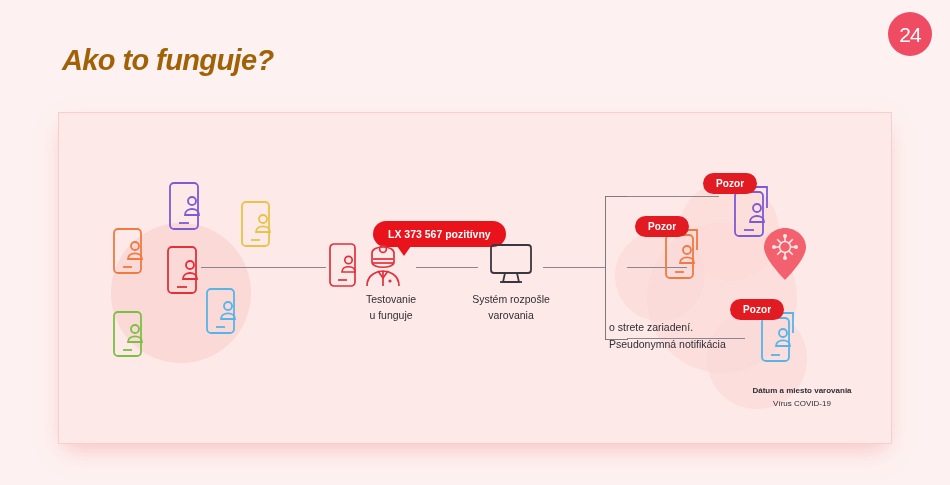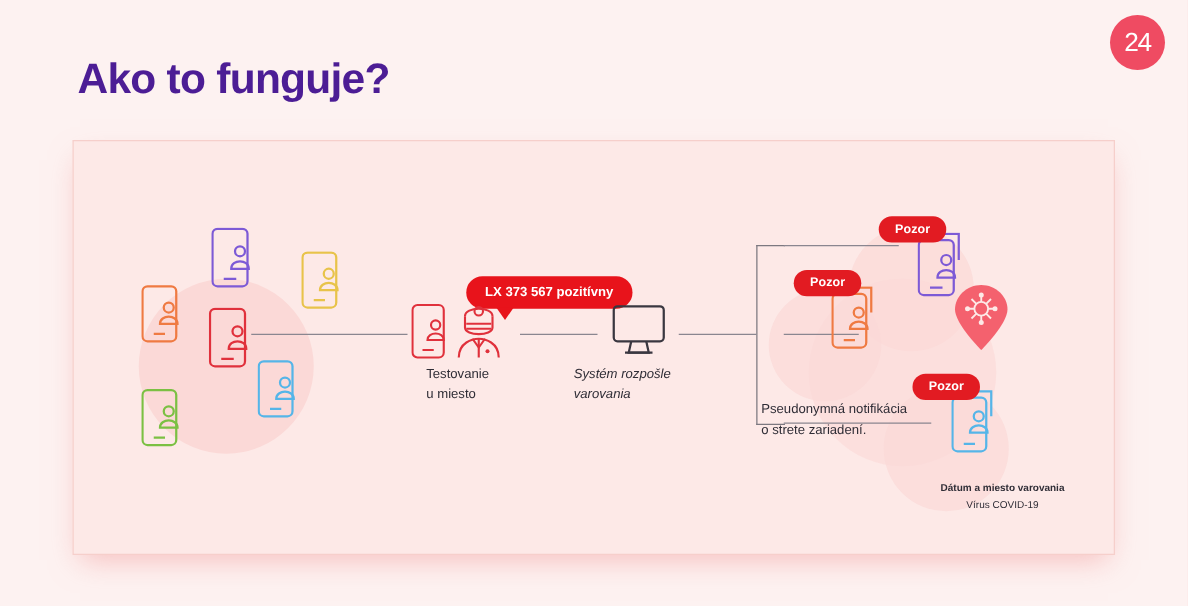--- a/index.html
+++ b/index.html
@@ -19,22 +19,23 @@
     display:flex;align-items:center;justify-content:center;
   }
   #logo .txt{
     color:#ffffff;font-weight:normal;font-size:21px;
     letter-spacing:-1px;line-height:1;
   }
 
   
   #page-title{
     position:absolute;left:62px;top:44px;
-    font-size:34px;font-weight:bold;color:#4c1d95;
+    font-size:29px;font-weight:bold;color:#a16207;
     letter-spacing:-0.6px;
+    font-style:italic;
   }
 
   
   #panel{
     position:absolute;left:58px;top:112px;
     width:832px;height:330px;
     background:#fde9e7;
     border:1px solid #f6cfcb;
     box-shadow:0 10px 22px -6px rgba(243,150,150,.55);
   }
@@ -74,21 +75,21 @@
   .bubble .tail{
     position:absolute;left:24px;bottom:-9px;
     width:0;height:0;
     border-left:7px solid transparent;
     border-right:7px solid transparent;
     border-top:10px solid #e8131b;
   }
 
   
   .caption{
-    position:absolute;text-align:left;
+    position:absolute;text-align:center;
     font-size:10.5px;color:#2f2d36;line-height:1.55;
     white-space:nowrap;
   }
   .caption-left{
     position:absolute;text-align:left;
     font-size:10.5px;color:#2f2d36;line-height:1.6;
     white-space:nowrap;
   }
   #marker-text{
     position:absolute;left:663px;top:272px;
@@ -210,33 +211,33 @@
       <line x1="9" y1="22" x2="29" y2="22" stroke="#e0313c" stroke-width="1.7"></line>
 
       <path d="M3 45 C3 33 14 30 19 30 C24 30 35 33 35 45" fill="none" stroke="#e0313c" stroke-width="1.7"></path>
       <path d="M19 30 L19 45" stroke="#e0313c" stroke-width="1.7"></path>
       <path d="M14 30 L19 37 L24 30" fill="none" stroke="#e0313c" stroke-width="1.7"></path>
       <circle cx="26" cy="40" r="1.6" fill="#e0313c"></circle>
     </svg>
   </div>
   <div class="caption" style="left:282px;top:178px;width:100px;">
     <div>Testovanie</div>
-    <div>u miesto</div>
+    <div>u funguje</div>
   </div>
 
   <div class="hline" style="left:357px;top:154px;width:62px;"></div>
 
   <div class="phone" style="left:428px;top:130px;">
     <svg width="48" height="44" viewBox="0 0 48 44">
       <rect x="4" y="2" width="40" height="28" rx="3" fill="none" stroke="#3a3740" stroke-width="1.8"></rect>
       <path d="M18 30 L16 39 L32 39 L30 30" fill="none" stroke="#3a3740" stroke-width="1.8"></path>
       <line x1="13" y1="39" x2="35" y2="39" stroke="#3a3740" stroke-width="1.8"></line>
     </svg>
   </div>
-  <div class="caption" style="left:400px;top:178px;width:104px;font-style:italic;">
+  <div class="caption" style="left:400px;top:178px;width:104px;">
     <div>Systém rozpošle</div>
     <div>varovania</div>
   </div>
 
   <div class="hline" style="left:484px;top:154px;width:62px;"></div>
 
   <div class="bracket" style="left:546px;top:83px;width:22px;height:142px;"></div>
   <div class="hline" style="left:568px;top:83px;width:92px;"></div>
   <div class="hline" style="left:568px;top:154px;width:60px;"></div>
   <div class="hline" style="left:568px;top:225px;width:118px;"></div>
@@ -305,17 +306,17 @@
       <circle cx="12" cy="21" r="2" fill="#fde9e7"></circle>
       <circle cx="34" cy="21" r="2" fill="#fde9e7"></circle>
     </svg>
   </div>
   <div id="marker-text">
     <span class="b">Dátum a miesto varovania</span>
     <span class="s">Vírus COVID-19</span>
   </div>
 
   <div class="caption-left" style="left:550px;top:206px;">
+    <div>o strete zariadení.</div>
     <div>Pseudonymná notifikácia</div>
-    <div>o strete zariadení.</div>
   </div>
 
 </div>
 
 </body></html>

